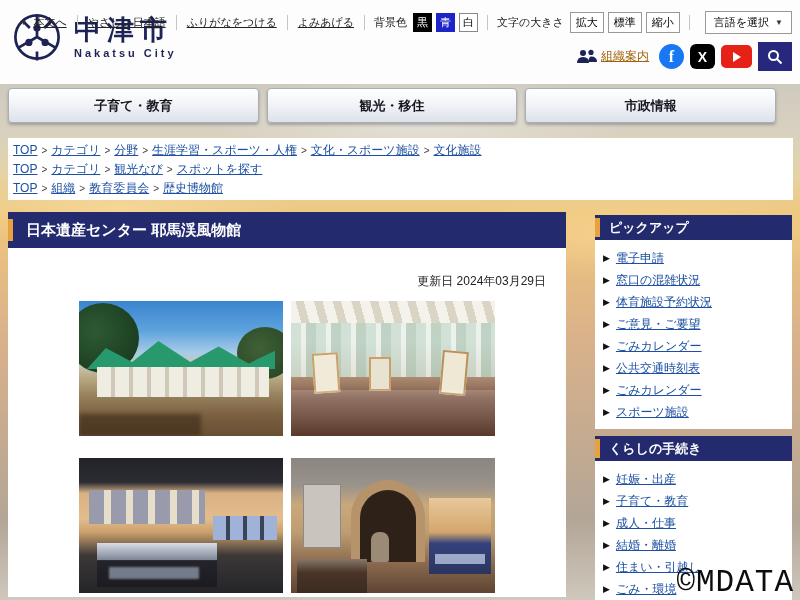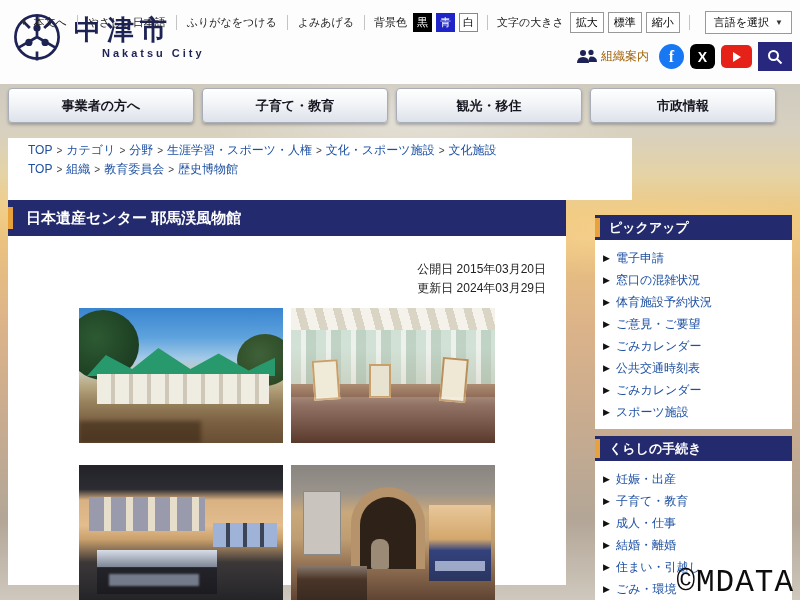--- a/index.html
+++ b/index.html
@@ -8,29 +8,29 @@
   body {
     position:relative;
     font-family:"Liberation Sans","DejaVu Sans",sans-serif;
     
     background:
       radial-gradient(ellipse 320px 60px at 640px 235px, rgba(255,220,150,.55), transparent 70%),
       radial-gradient(ellipse 260px 50px at 120px 210px, rgba(255,230,170,.45), transparent 70%),
       radial-gradient(ellipse 300px 70px at 420px 120px, rgba(240,240,238,.5), transparent 70%),
       linear-gradient(180deg,#b9b6ae 0px,#ccc8be 70px,#d8d1c1 130px,#e5d3a5 175px,#eec77e 215px,#e7bd82 265px,#dab28a 335px,#c6ab90 430px,#b3a697 520px,#cfc8bd 600px);
   }
-  a { cursor:pointer; }
+  a { text-decoration:underline; cursor:pointer; }
 
   
   .header { position:absolute; top:0; left:0; width:800px; height:84px; background:#fdfdfd; }
   .logo { position:absolute; left:10px; top:10px; display:flex; align-items:center; cursor:pointer; }
   .logo-emblem { width:54px; height:54px; }
   .logo-text { margin-left:10px; color:#1e2356; }
   .logo-title { font-size:27px; font-weight:bold; letter-spacing:6px; line-height:30px; }
-  .logo-sub { font-size:11px; font-weight:bold; letter-spacing:3px; margin-top:2px;margin-left:28px; }
+  .logo-sub { font-size:11px; font-weight:bold; letter-spacing:3px; margin-top:2px; }
 
   .util-row { position:absolute; top:11px; right:8px; display:flex; align-items:center; font-size:11px; color:#222; }
   .util-group { display:flex; align-items:center; }
   .u-sep { border-left:1px solid #c4c4c4; height:15px; margin:0 7px; }
   .util-link { color:#222; margin:0 3px; white-space:nowrap; }
   .skip-arrow { color:#333; font-size:8px; margin-right:3px; }
   .util-label { text-decoration:none; margin:0 4px 0 2px; white-space:nowrap; }
   .sq-btn { width:19px; height:19px; font-size:11px; line-height:17px; text-align:center; margin:0 2px; border:1px solid #888; cursor:pointer; }
   .sq-black { background:#000; color:#fff; border-color:#000; }
   .sq-blue  { background:#1f24c8; color:#fff; border-color:#1f24c8; }
@@ -54,27 +54,27 @@
 
   
   .nav { position:absolute; top:88px; left:8px; width:784px; display:flex; }
   .nav-btn { flex:1; height:35px; margin-right:8px; border:1px solid #a8adb8; border-radius:4px;
     background:linear-gradient(180deg,#ffffff 0%,#f2f4f7 45%,#dde2ea 100%);
     box-shadow:0 2px 3px rgba(60,60,70,.35), inset 0 1px 0 #fff;
     font-size:13px; font-weight:bold; color:#15151f; display:flex; align-items:center; justify-content:center; cursor:pointer; white-space:nowrap; }
   .nav-btn:last-child { margin-right:16px; }
 
   
-  .breadcrumbs { position:absolute; top:138px; left:8px; width:624px; height:62px; background:#fff; padding:3px 20px; font-size:12px; }
+  .breadcrumbs { position:absolute; top:138px; left:8px; width:785px; height:62px; background:#fff; padding:3px 5px; font-size:12px; }
   .bc-row { line-height:19px; white-space:nowrap; }
   .bc-row a { color:#1d50a2; }
   .bc-sep { color:#444; font-size:10px; margin:0 4px; text-decoration:none; }
 
   
-  .main { position:absolute; left:8px; top:200px; width:558px; }
+  .main { position:absolute; left:8px; top:212px; width:558px; }
   .title-bar { position:relative; height:36px; background:#232a6e; }
   .accent { position:absolute; left:0; top:7px; width:5px; height:22px; background:#e8a23d; }
   .page-title { color:#fff; font-weight:bold; font-size:15px; line-height:36px; padding-left:18px; white-space:nowrap; }
   .main-body { background:#fff; height:349px; padding-top:24px; }
   .dates { text-align:right; padding-right:20px; font-size:12px; color:#222; line-height:19px; }
   .photo-grid { width:416px; margin:10px auto 0 auto; display:grid; grid-template-columns:204px 204px; grid-column-gap:8px; grid-row-gap:22px; }
   .photo { width:204px; height:135px; position:relative; overflow:hidden; }
   .photo div { position:absolute; }
 
   
@@ -209,46 +209,44 @@
         <svg width="16" height="16" viewBox="0 0 16 16">
           <circle cx="6.5" cy="6.5" r="4.5" fill="none" stroke="#fff" stroke-width="2"></circle>
           <line x1="10" y1="10" x2="14.5" y2="14.5" stroke="#fff" stroke-width="2"></line>
         </svg>
       </button>
     </div>
   </div>
 </div>
 
 <div class="nav">
-  <div class="nav-btn">事業者の方へ</div>
   <div class="nav-btn">子育て・教育</div>
   <div class="nav-btn">観光・移住</div>
   <div class="nav-btn">市政情報</div>
 </div>
 
 <div class="breadcrumbs">
   <div class="bc-row">
     <a>TOP</a><span class="bc-sep">&gt;</span><a>カテゴリ</a><span class="bc-sep">&gt;</span><a>分野</a><span class="bc-sep">&gt;</span><a>生涯学習・スポーツ・人権</a><span class="bc-sep">&gt;</span><a>文化・スポーツ施設</a><span class="bc-sep">&gt;</span><a>文化施設</a>
+  </div>
+  <div class="bc-row">
+    <a>TOP</a><span class="bc-sep">&gt;</span><a>カテゴリ</a><span class="bc-sep">&gt;</span><a>観光なび</a><span class="bc-sep">&gt;</span><a>スポットを探す</a>
   </div>
   <div class="bc-row">
     <a>TOP</a><span class="bc-sep">&gt;</span><a>組織</a><span class="bc-sep">&gt;</span><a>教育委員会</a><span class="bc-sep">&gt;</span><a>歴史博物館</a>
   </div>
 </div>
 
 <div class="main">
   <div class="title-bar">
     <span class="accent"></span>
     <h1 class="page-title">日本遺産センター 耶馬渓風物館</h1>
   </div>
   <div class="main-body">
     <div class="dates">
-      <div>
-        <span>公開日</span>
-        <span>2015年03月20日</span>
-      </div>
       <div>
         <span>更新日</span>
         <span>2024年03月29日</span>
       </div>
     </div>
     <div class="photo-grid">
       <div class="photo p1">
         <div class="tree-l"></div>
         <div class="tree-r"></div>
         <div class="roof"></div>

